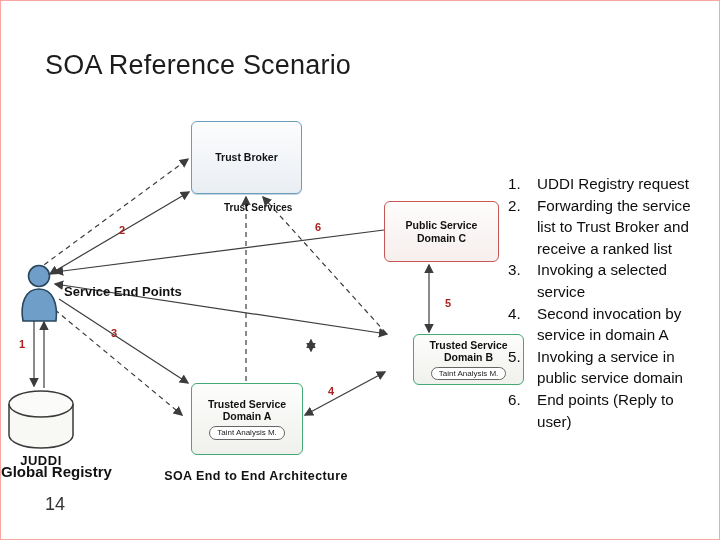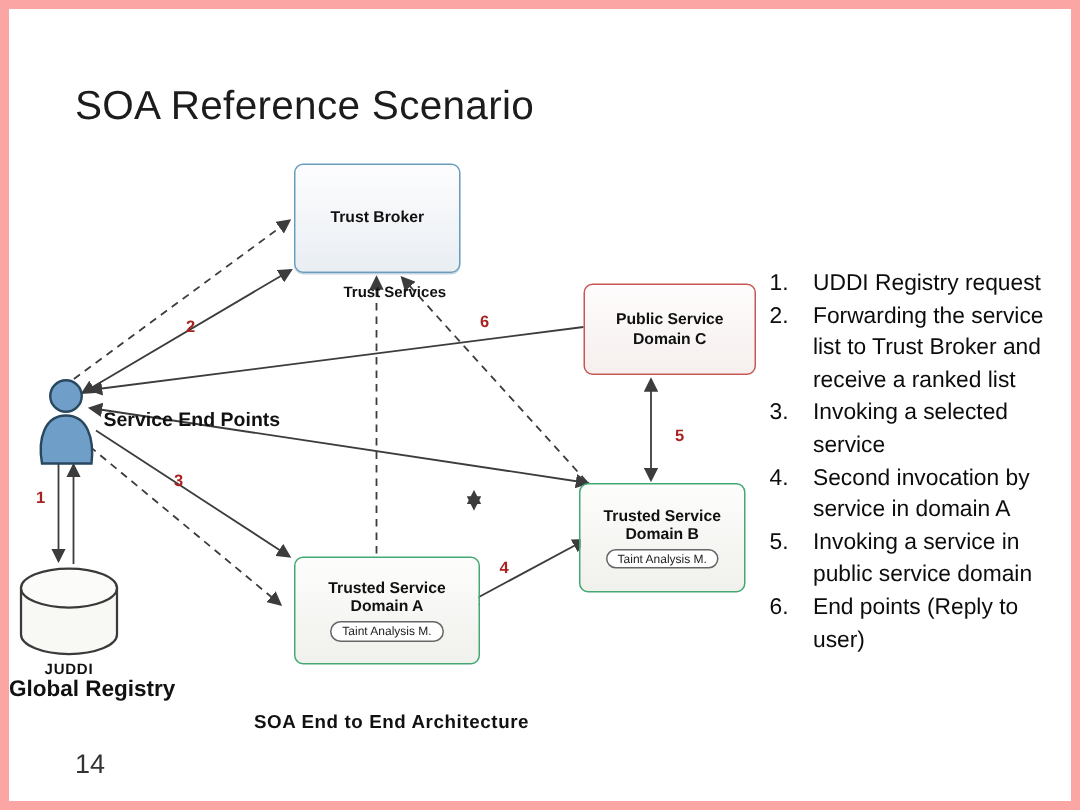--- a/index.html
+++ b/index.html
@@ -2,71 +2,71 @@
 <html><head>
 <meta charset="utf-8">
 <style>
   * { margin: 0; padding: 0; box-sizing: border-box; }
   html, body { background: #888; }
   body { font-family: "Liberation Sans", sans-serif; }
   .slide {
     position: relative;
     width: 720px; height: 540px;
     background: #ffffff;
-    border: 6px solid #fca5a5;
+    border: 1px solid #fca5a5;
     overflow: hidden;
   }
   .slide-title {
     position: absolute; left: 44px; top: 49px;
     font-size: 27px; font-weight: 400; color: #1c1c1c;
     letter-spacing: 0.2px; white-space: nowrap;
   }
   
-  .diagram { position: absolute; inset: 0; }
+  .diagram { position: absolute; inset: 0; margin-top: 17px; }
   svg.connectors { position: absolute; left: 0; top: 0; pointer-events: none; }
   .node {
     position: absolute; display: flex; flex-direction: column;
     align-items: center; justify-content: center;
     border-radius: 6px; text-align: center;
     font-weight: bold; color: #111; line-height: 1.15;
   }
   .node-label { font-size: 10.5px; font-weight: bold; }
   .node.broker {
     left: 190px; top: 103px; width: 111px; height: 73px;
     border: 1.6px solid #6a9cbe;
     background: linear-gradient(#fdfdfe, #e9eef3);
     box-shadow: 0 1px 0 rgba(90,130,160,.35);
   }
   .node.public-c {
     left: 383px; top: 183px; width: 115px; height: 61px;
     border: 1.6px solid #c65854;
     background: linear-gradient(#fefcfc, #f6efee);
   }
   .node.domain-b {
-    left: 380px; top: 316px; width: 111px; height: 73px;
+    left: 412px; top: 316px; width: 111px; height: 51px;
     border: 1.6px solid #43a873;
     background: linear-gradient(#fdfdfc, #f0f1ec);
   }
   .node.domain-a {
-    left: 190px; top: 365px; width: 124px; height: 72px;
+    left: 190px; top: 365px; width: 112px; height: 72px;
     border: 1.6px solid #43a873;
     background: linear-gradient(#fdfdfc, #f0f1ec);
   }
   .node .pad { padding: 0 6px; }
   .badge {
     margin-top: 4px; background: #fff; border: 1px solid #666;
     border-radius: 9px; padding: 1px 7px;
     font-size: 8px; font-weight: 400; color: #222; white-space: nowrap;
   }
   .edge-label {
     position: absolute; font-weight: bold; color: #111; white-space: nowrap;
   }
   .lbl-trust-services { left: 223px; top: 184px; font-size: 10px; }
   .lbl-endpoints { left: 63px; top: 266px; font-size: 13px; }
-  .lbl-juddi { left: 6px; top: 435px; width: 68px; text-align: center; font-size: 10px; letter-spacing: .5px; }
+  .lbl-juddi { left: 6px; top: 435px; width: 68px; text-align: center; font-size: 13px; letter-spacing: .5px; }
   .lbl-registry { left: 0px; top: 445px; width: 80px; text-align: left; font-size: 15px; }
   .step-marker {
     position: absolute; color: #a92222; font-size: 11px; font-weight: bold;
   }
   .sm-1 { left: 18px;  top: 320px; }
   .sm-2 { left: 118px; top: 206px; }
   .sm-3 { left: 110px; top: 309px; }
   .sm-4 { left: 327px; top: 367px; }
   .sm-5 { left: 444px; top: 279px; }
   .sm-6 { left: 314px; top: 203px; }

